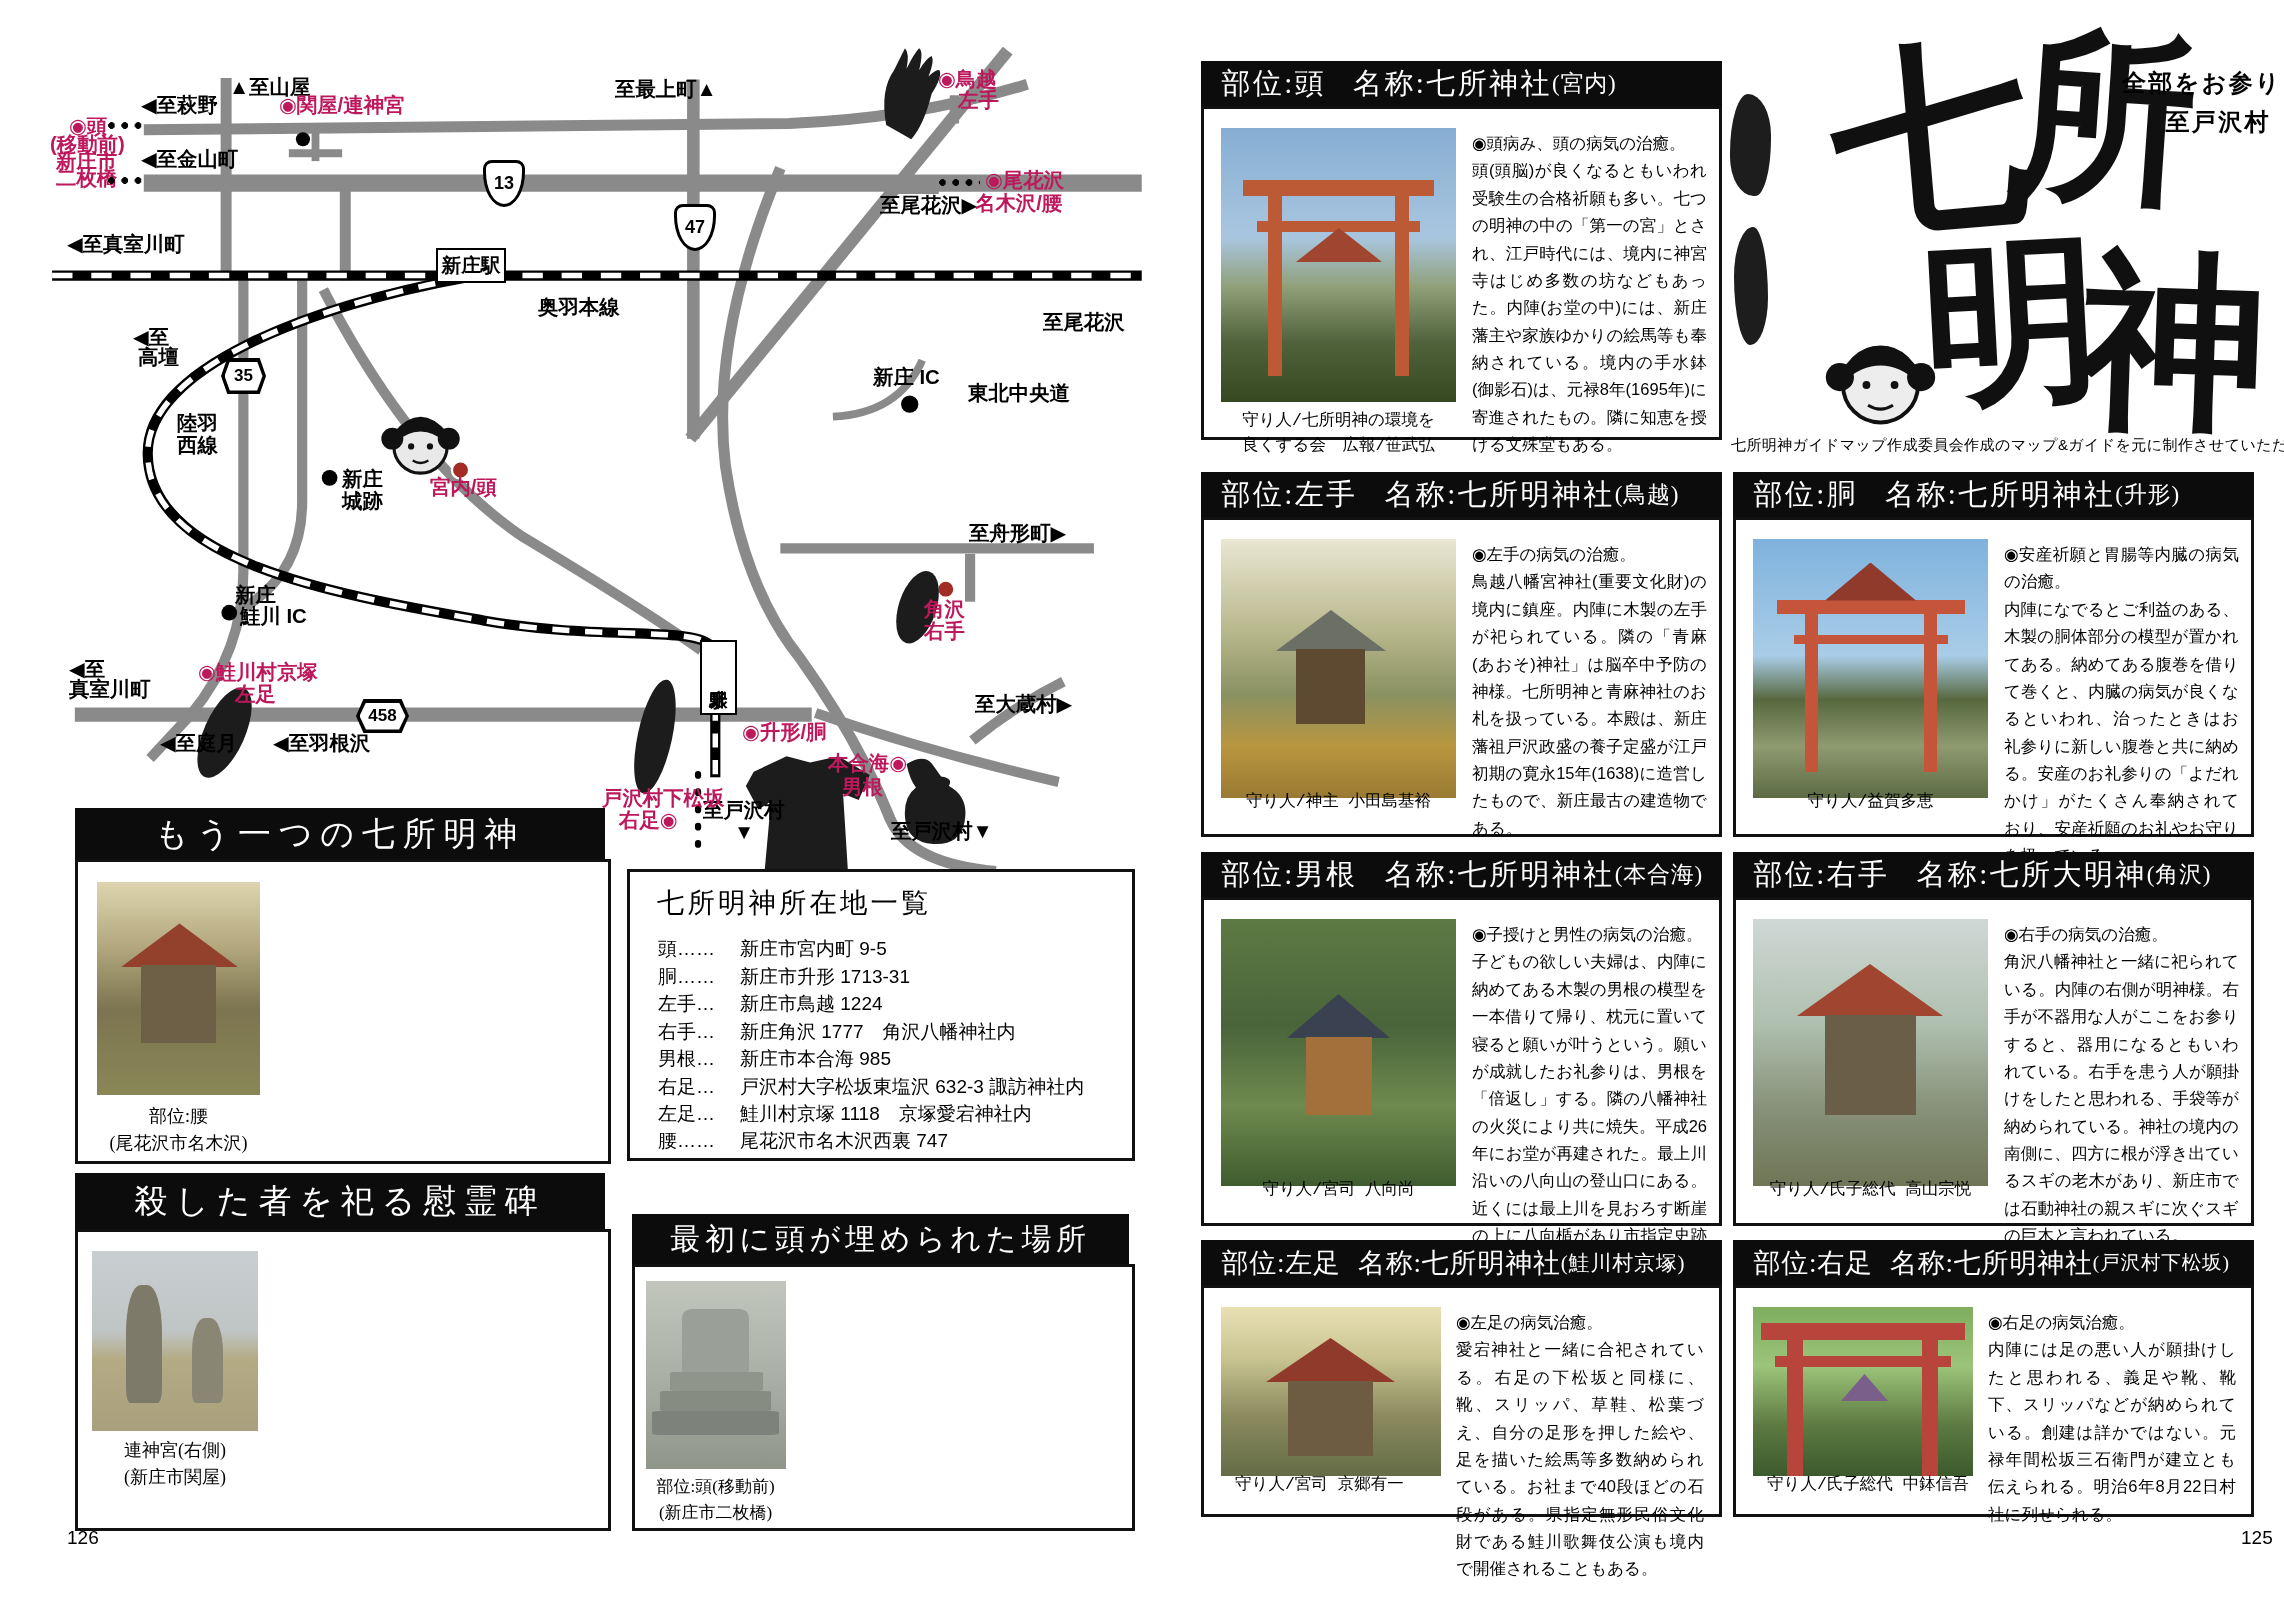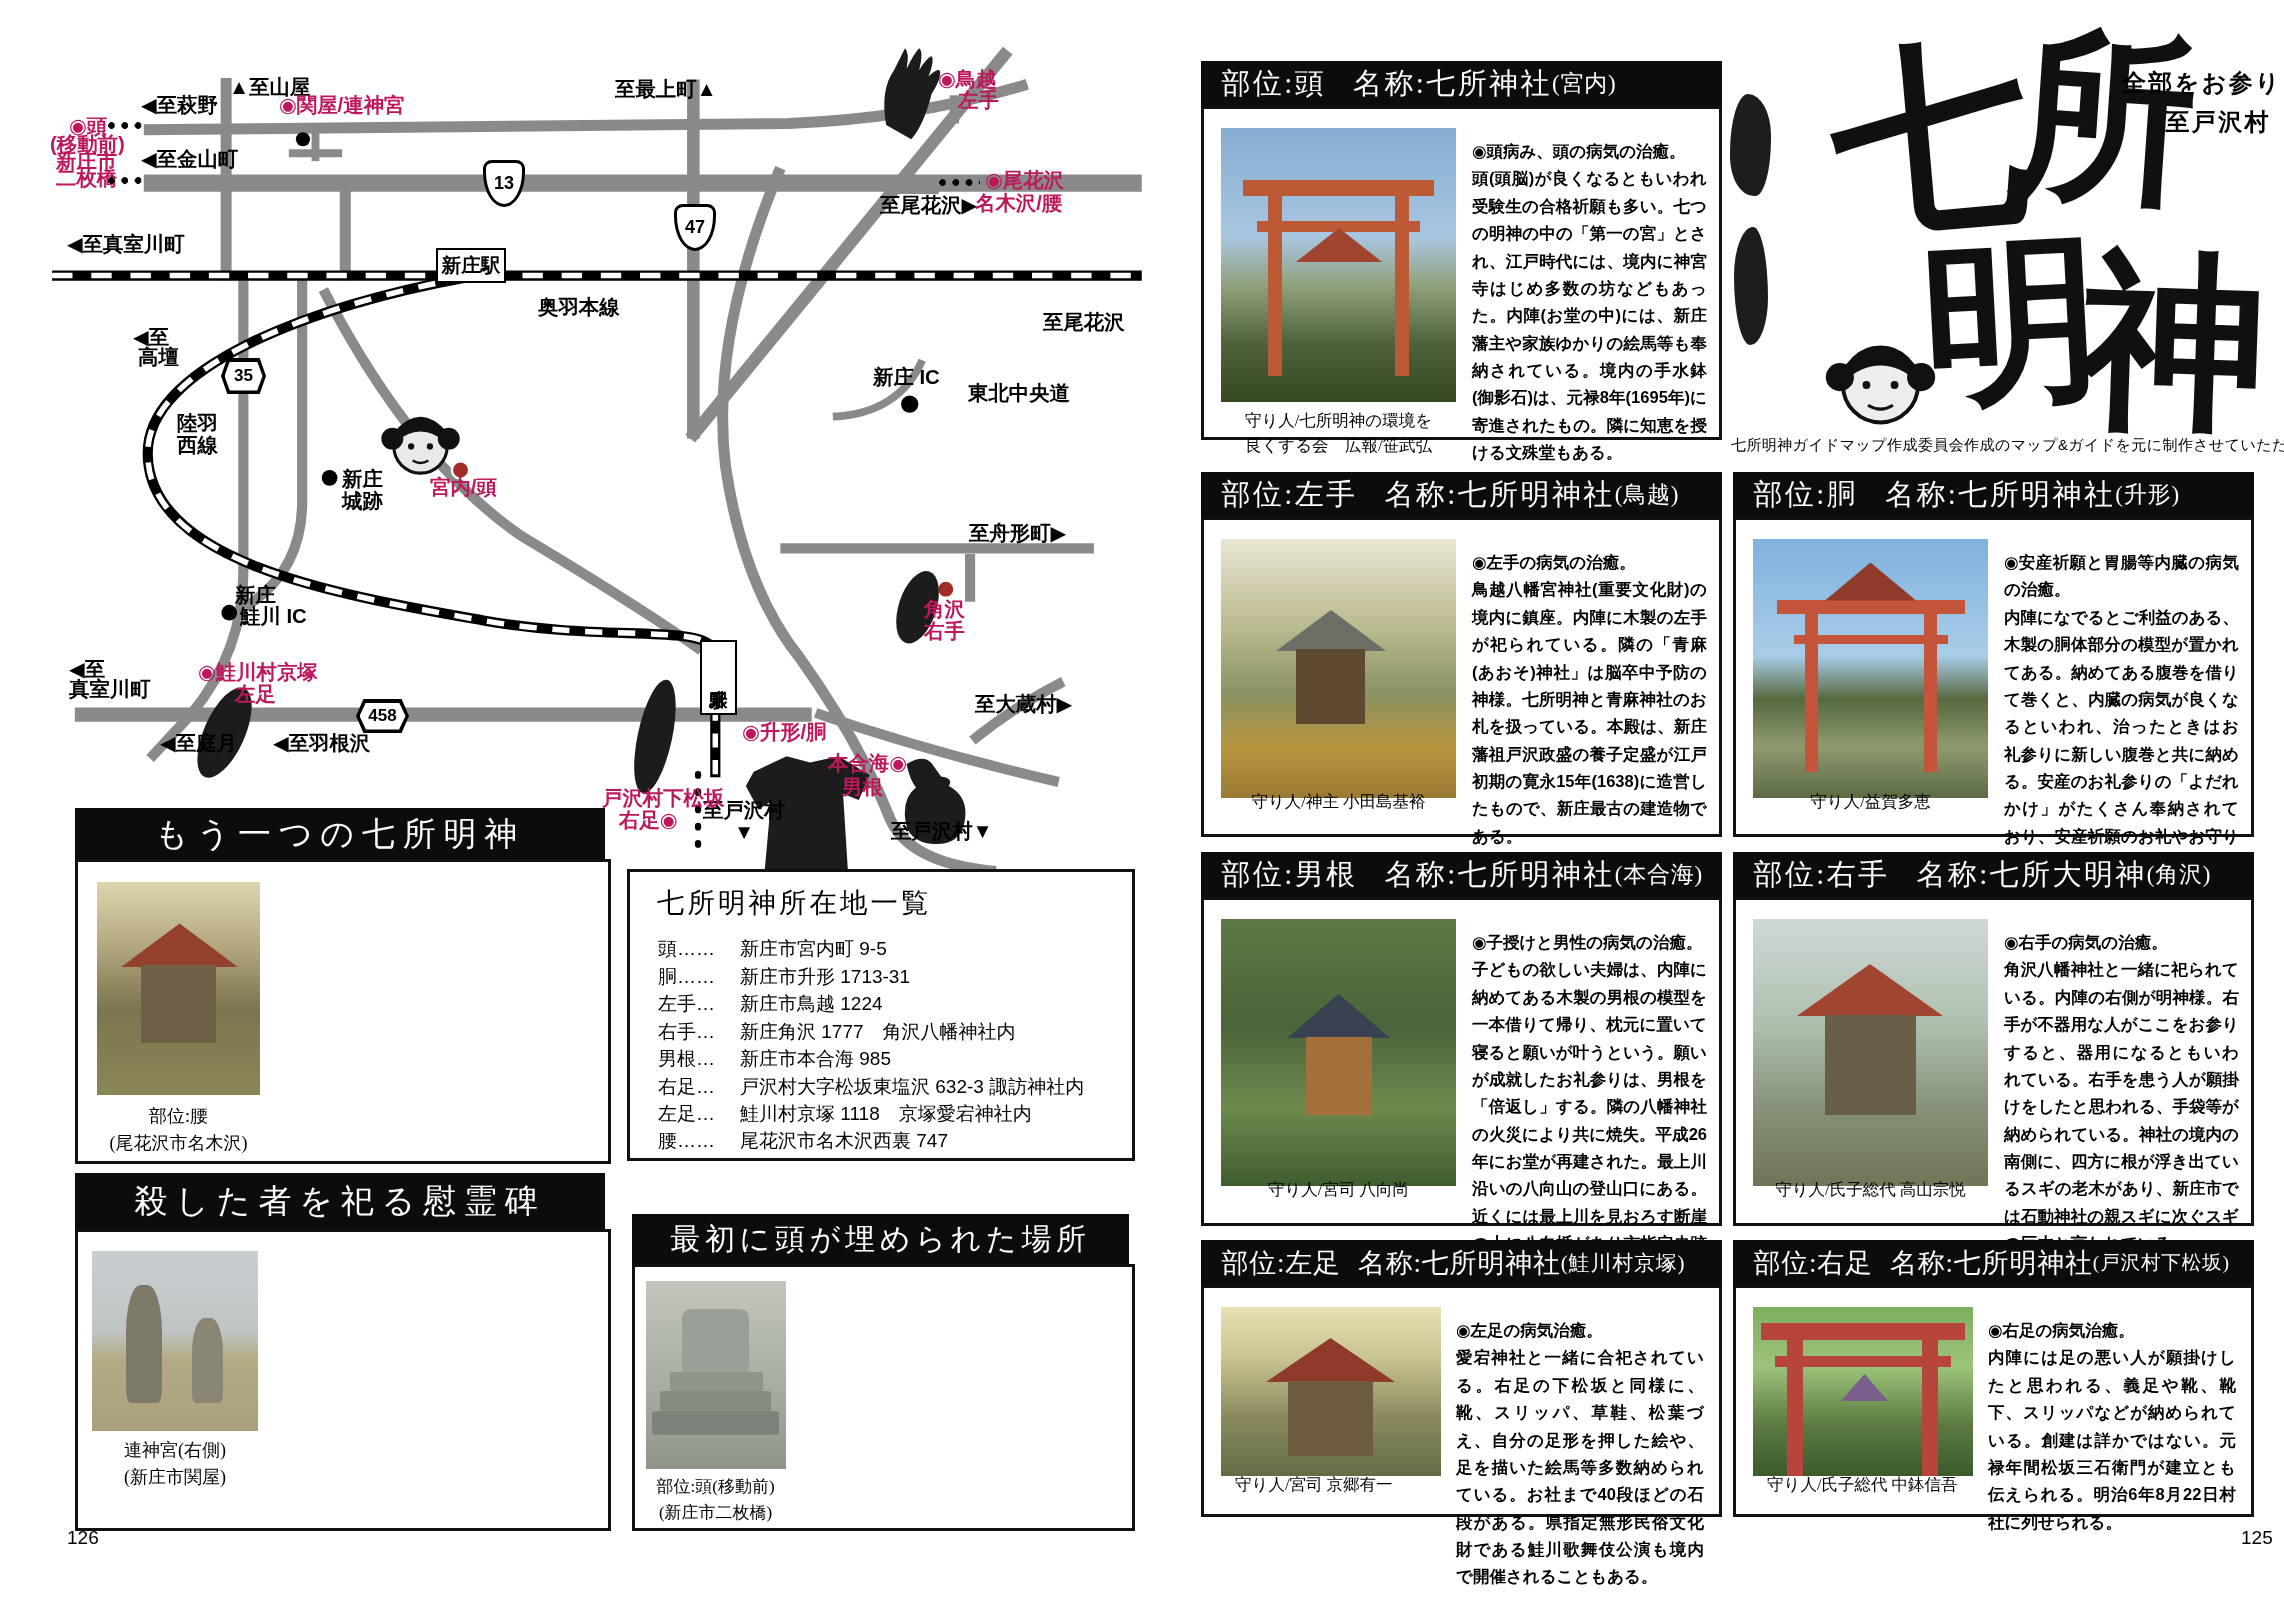--- a/index.html
+++ b/index.html
@@ -39,23 +39,23 @@
   
   .card{position:absolute;width:521px;}
   .card-title{position:absolute;left:0;top:0;width:100%;height:45px;background:#0c0c0c;color:#fff;
       display:flex;align-items:center;padding-left:20.4px;box-sizing:border-box;
       font-family:"Liberation Serif","DejaVu Serif",serif;font-size:29px;letter-spacing:2.4px;white-space:nowrap;}
   .card-title .gap{display:inline-block;width:27px;}
   .card-title .place{font-size:23px;letter-spacing:0.8px;}
   .card-box{position:absolute;left:0;top:45px;width:100%;border:3.1px solid #111;background:#fff;box-sizing:border-box;}
   .photo{position:absolute;left:17px;top:19px;width:235px;overflow:hidden;}
   .photo-cap{position:absolute;left:17px;width:235px;text-align:center;
-             font-family:Liberation Serif, serif;font-size:16.5px;line-height:1.5;}
-  .card-body{position:absolute;left:268px;top:29px;width:235px;font-size:16.5px;line-height:1.66;
-             white-space:pre-line;text-align:justify;font-weight:bold;}
+             font-family:Liberation Mono, monospace;font-size:16.5px;line-height:1.5;}
+  .card-body{position:absolute;left:268px;top:21px;width:235px;font-size:16.5px;line-height:1.66;
+             white-space:pre-line;text-align:justify;}
   
   .p-head{background:linear-gradient(180deg,#86aed2 0%,#a9c6e0 40%,#8fa079 58%,#51633c 78%,#35481f 100%);}
   .p-lefthand{background:linear-gradient(180deg,#e9e6d2 0%,#b9b98e 35%,#8a9162 60%,#b8963f 80%,#9a7a33 100%);}
   .p-torso{background:linear-gradient(180deg,#7fb2dd 0%,#a9cde8 45%,#57683f 62%,#8f9a70 80%,#5c6b44 100%);}
   .p-penis{background:linear-gradient(180deg,#5d7a44 0%,#49643a 40%,#6f8a4e 70%,#3f5c2f 100%);}
   .p-righthand{background:linear-gradient(180deg,#cfd8d6 0%,#aebfae 40%,#88927a 70%,#6f7556 100%);}
   .p-leftfoot{background:linear-gradient(180deg,#e9e0b4 0%,#c9c491 30%,#8a8a5e 65%,#646c46 100%);}
   .p-rightfoot{background:linear-gradient(180deg,#7fae5e 0%,#9cc47a 35%,#5c7a41 70%,#3c5a2c 100%);}
   .p-koshi{background:linear-gradient(180deg,#ded5b0 0%,#b3a87e 30%,#7c7450 60%,#8a8756 100%);}
   .p-sekiya{background:linear-gradient(180deg,#c9ced2 0%,#bfc4c4 45%,#b4ab85 60%,#a99f7c 100%);}

